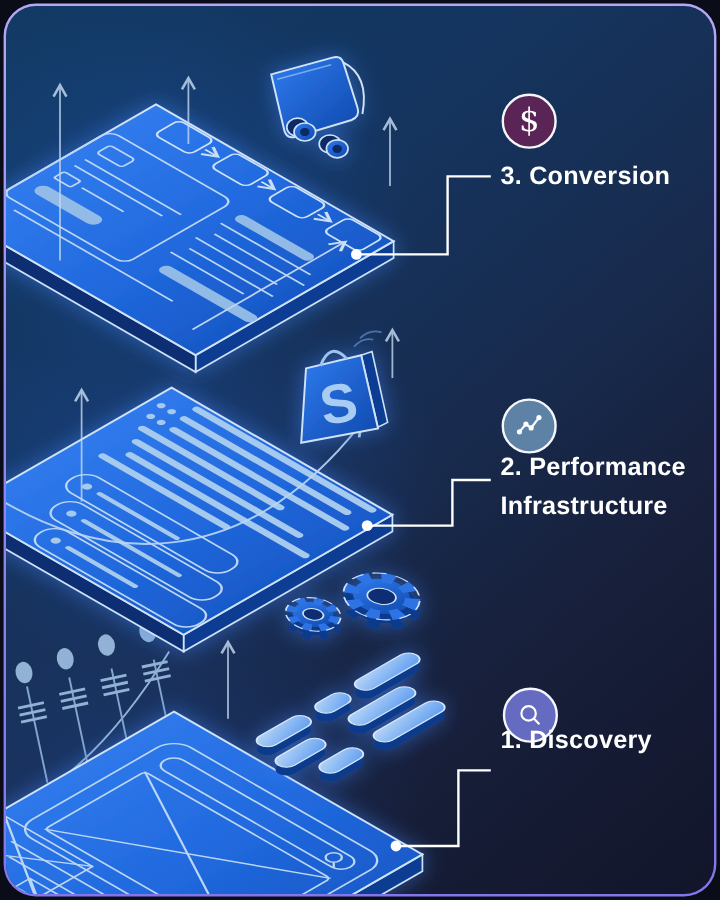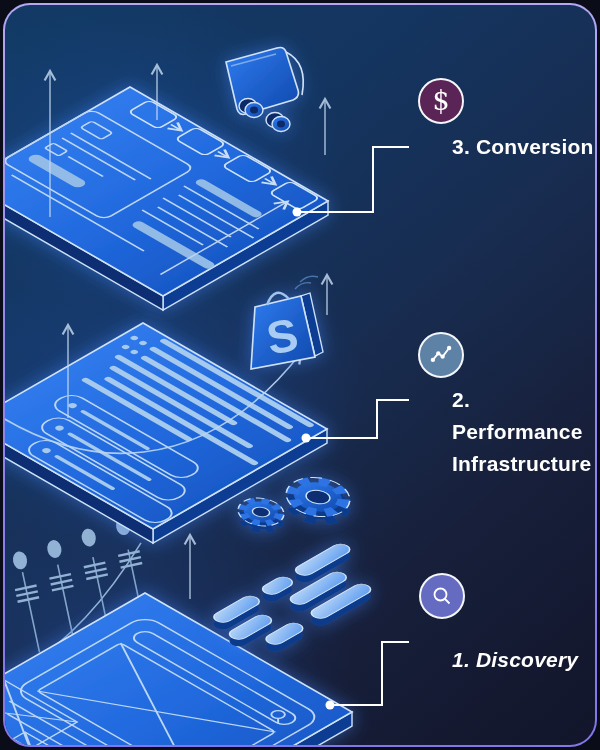--- a/index.html
+++ b/index.html
@@ -8,29 +8,29 @@
          background:linear-gradient(180deg,#b5a7f3 0%,#9488ee 45%,#8276e9 100%);}
   .panel{position:relative;width:100%;height:100%;border-radius:25px;overflow:hidden;
          background:
            radial-gradient(ellipse 340px 240px at 20% 20%, rgba(37,110,235,.20), transparent 65%),
            radial-gradient(ellipse 360px 250px at 22% 53%, rgba(37,110,235,.22), transparent 65%),
            radial-gradient(ellipse 360px 250px at 20% 86%, rgba(37,110,235,.18), transparent 65%),
            linear-gradient(140deg,#123a64 0%,#143560 28%,#182c50 52%,#171f3a 74%,#12152a 100%);}
   svg.illo{position:absolute;left:0;top:0;}
   .label{position:absolute;left:412px;color:#fff;
          font:700 21px/32px "Liberation Sans",sans-serif;letter-spacing:.2px;}
-  .label span{display:block;margin-left:35px;}
+  .label span{display:block;}
   .badge{position:absolute;width:46px;height:46px;border-radius:50%;
          border:2.5px solid #f4f6fa;box-sizing:border-box;
          display:flex;align-items:center;justify-content:center;}
   .badge-dollar{left:413px;top:73px;background:#5b2457;}
   .badge-trend{left:413px;top:327px;background:#5e81a6;}
   .badge-search{left:414px;top:568px;background:#666bc2;}
   .dollar-glyph{color:#fff;font:400 27px/1 "DejaVu Serif",serif;margin-top:-2px;}
-  .lbl-3{top:126px;} .lbl-2{top:379px;} .lbl-1{top:639px;font-style:italic;}
+  .lbl-3{top:126px;} .lbl-2{top:369px;} .lbl-1{top:596px;}
 </style>
 </head>
 <body>
 
 <div class="frame">
 <div class="panel">
 
 <svg class="illo" width="600" height="750" viewBox="0 0 600 750">
   <defs>
     <linearGradient id="face" x1="0" y1="0" x2="1" y2="1">

